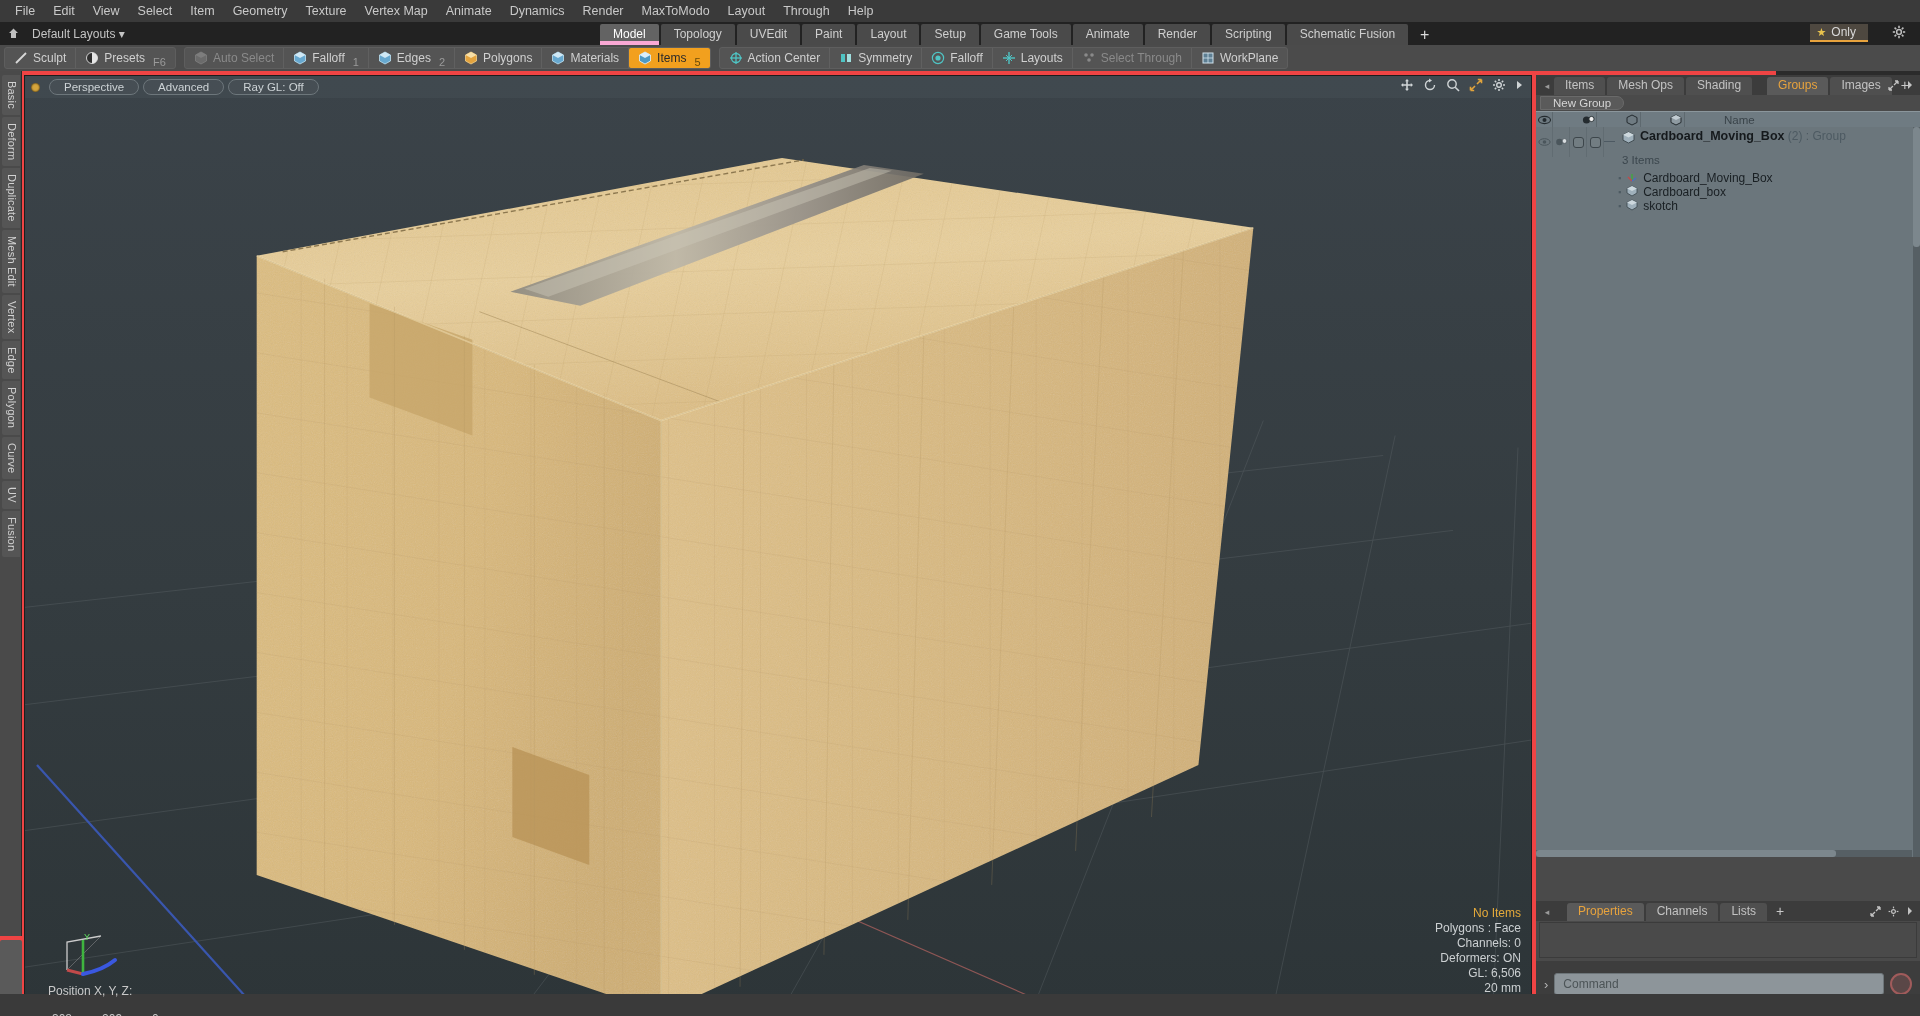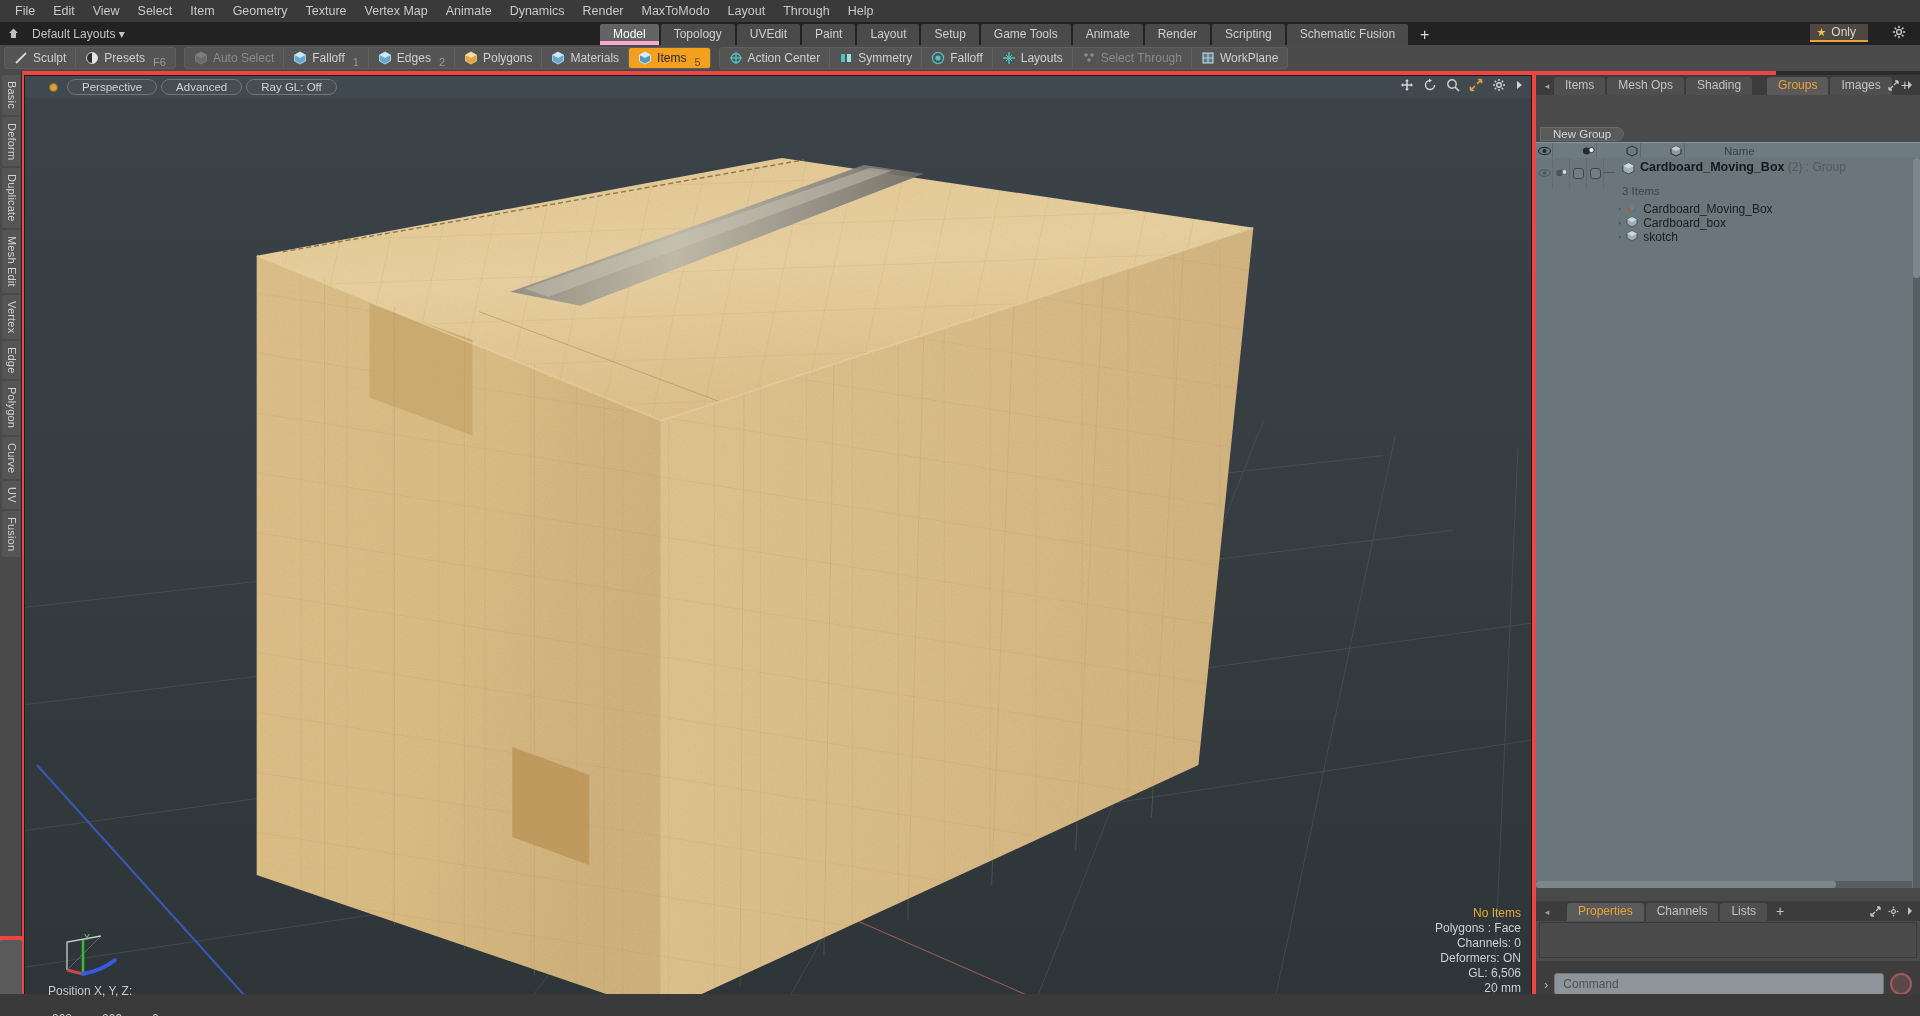--- a/index.html
+++ b/index.html
@@ -91,21 +91,21 @@
     background:#333b3e; border:1px solid #1d1d1d; overflow:hidden;
   }
   .vp-inner { position:absolute; inset:0; background:
       linear-gradient(180deg,#3a4247 0%, #333b3f 45%, #2e363a 100%); }
 
   
   .grid-svg { position:absolute; inset:0; }
 
   .vp-header {
     position:absolute; left:0; top:0; width:100%; height:22px;
-    display:flex; align-items:center; padding-left:22px; gap:4px;
+    display:flex; align-items:center; padding-left:4px; gap:4px;
     background:rgba(70,78,83,0.55);
   }
   .vp-dot { width:9px; height:9px; border-radius:50%; background:#d5a53c; margin:0 5px 0 2px;
             box-shadow:inset 0 0 2px #000; }
   .vp-pill {
     height:16px; line-height:15px; padding:0 14px; font-size:11.5px; color:#cdd3d6;
     border:1px solid #6d767b; border-radius:9px; background:rgba(255,255,255,0.03);
     white-space:nowrap; cursor:default;
   }
   .vp-icons {
@@ -135,21 +135,21 @@
   .rp-arrow-l { width:14px; color:#9a9a9a; font-size:9px; text-align:center; line-height:18px;}
   .rtab {
     height:18px; line-height:17px; padding:0 11px; font-size:12px;
     color:#c3c3c3; background:#4f4f4f; margin-right:2px; border-radius:3px 3px 0 0;
     white-space:nowrap; cursor:default;
   }
   .rtab.active { background:#5a5a5a; color:#e8a33d;margin-left:13px; }
   .rtab.plus { background:transparent; font-size:14px; padding:0 7px; color:#c9c9c9; }
   .rp-right-icons { position:absolute; right:6px; bottom:2px; display:flex; gap:7px; color:#c3c3c3; font-size:11px; }
 
-  .rp-newgroup-row { height:16px; background:#4a4a4a; padding:1px 0 0 4px;margin-top:31px; }
+  .rp-newgroup-row { height:16px; background:#4a4a4a; padding:1px 0 0 4px; }
   .newgroup-btn {
     display:inline-block; height:14px; line-height:13px; padding:0 12px;
     font-size:11.5px; color:#d5d5d5; background:#5a5a5a;
     border:1px solid #6a6a6a; border-radius:0 7px 7px 0; cursor:default;
   }
 
   .tree-head {
     display:flex; height:16px; align-items:center;
     background:#6f7b82; color:#2a3136; border-top:1px solid #8b969c;
     font-size:11.5px;

